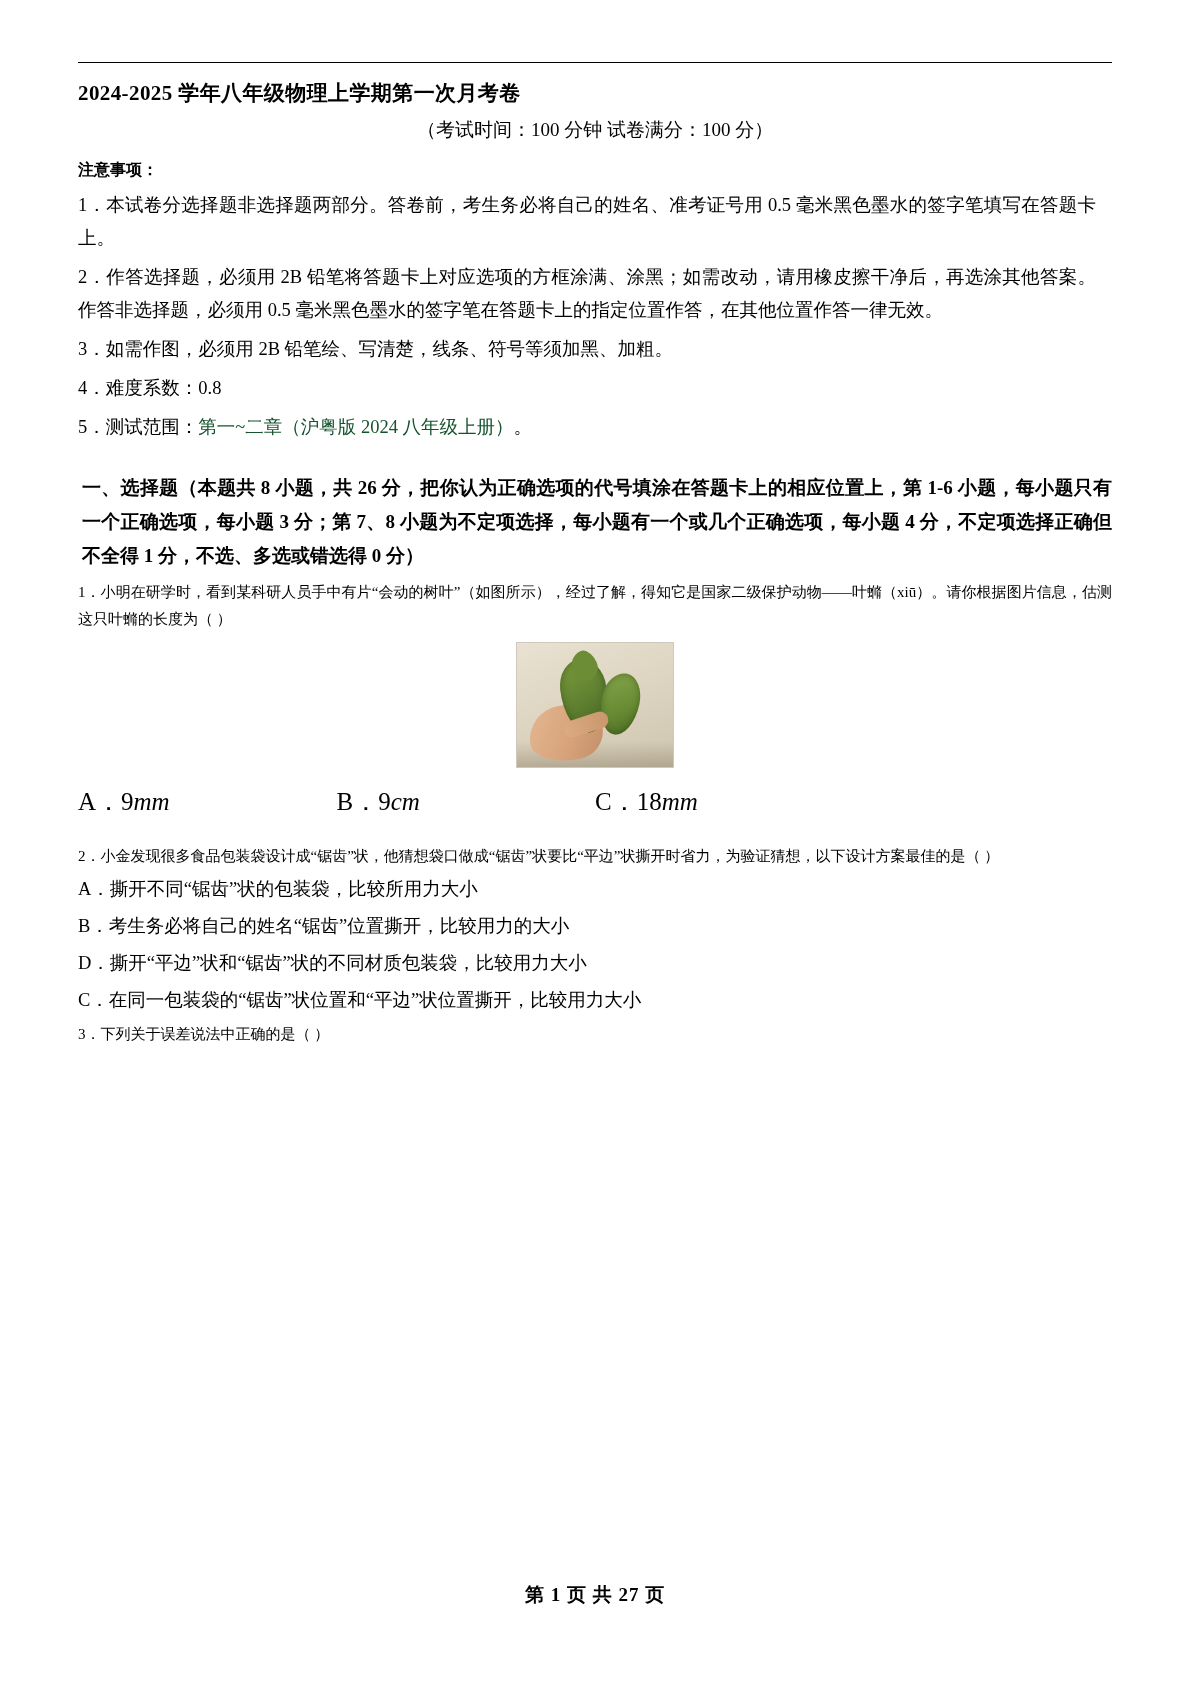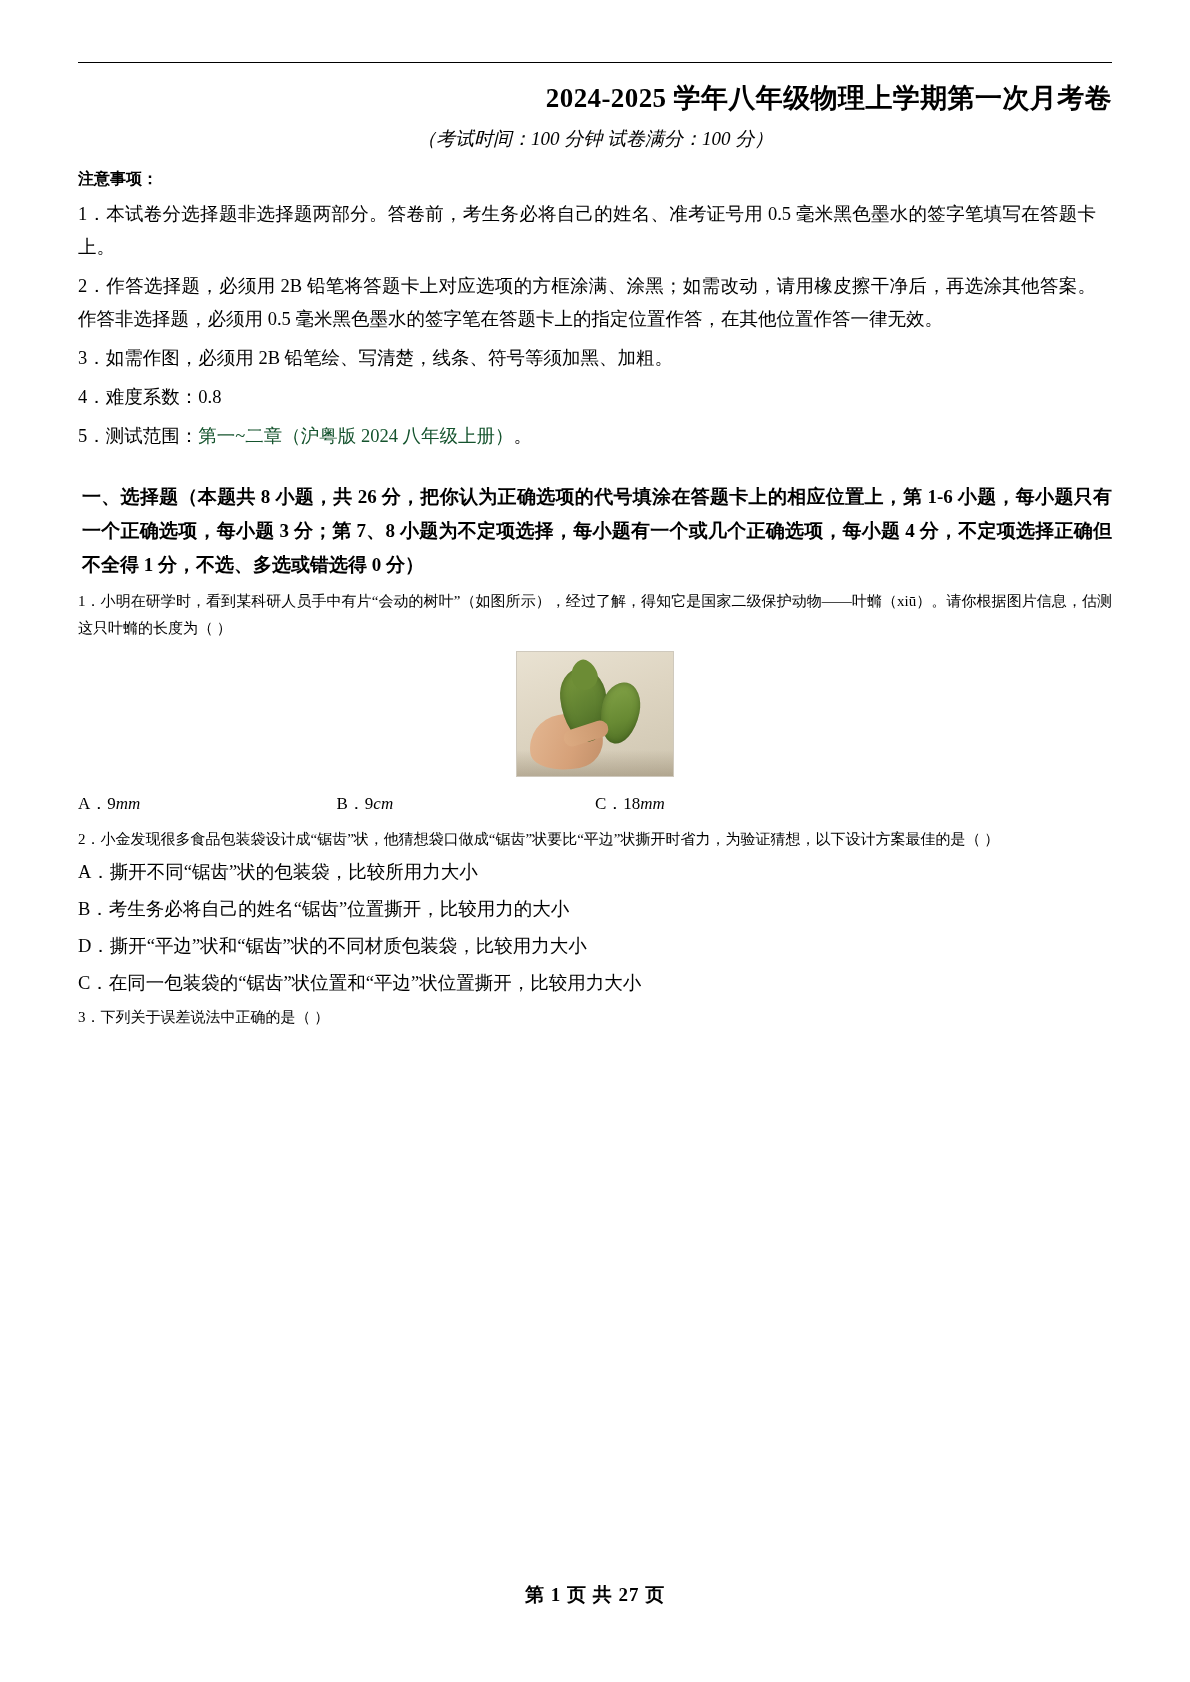--- a/index.html
+++ b/index.html
@@ -25,33 +25,32 @@
     position: absolute;
     left: 78px;
     right: 78px;
     top: 62px;
     border-top: 1px solid #000;
   }
   .content {
     padding-top: 78px;
   }
   .doc-title {
-    text-align: right;
-    font-weight: bold;
-    font-size: 27px;
+    text-align: left;
+    font-weight: bold;
+    font-size: 21px;
     letter-spacing: 0.4px;
     margin: 0 0 6px 0;
     line-height: 1.5;
   }
   .doc-subtitle {
     text-align: center;
     font-size: 19px;
     margin: 6px 0 16px 0;
     line-height: 1.5;
-    font-style: italic;
   }
   .notice-heading {
     font-weight: bold;
     font-size: 16px;
     margin: 10px 0 8px 0;
   }
   p.body {
     font-size: 18.5px;
     line-height: 1.78;
     margin: 0 16px 6px 0;
@@ -142,23 +141,23 @@
     transform: rotate(-18deg);
   }
   .shadow {
     position: absolute;
     left: 0; right: 0; bottom: 0;
     height: 26px;
     background: linear-gradient(to top, rgba(120,105,80,0.35), rgba(120,105,80,0));
   }
   .options-row {
     display: flex;
-    font-size: 17px;
-    line-height: 1.78;
-    margin: 8px 0 6px 0;
+    font-size: 25px;
+    line-height: 1.78;
+    margin: 8px 0 18px 0;
   }
   .options-row .opt {
     width: 25%;
     white-space: nowrap;
   }
   .opt i {
     font-style: italic;
   }
   .choice {
     font-size: 18.5px;

